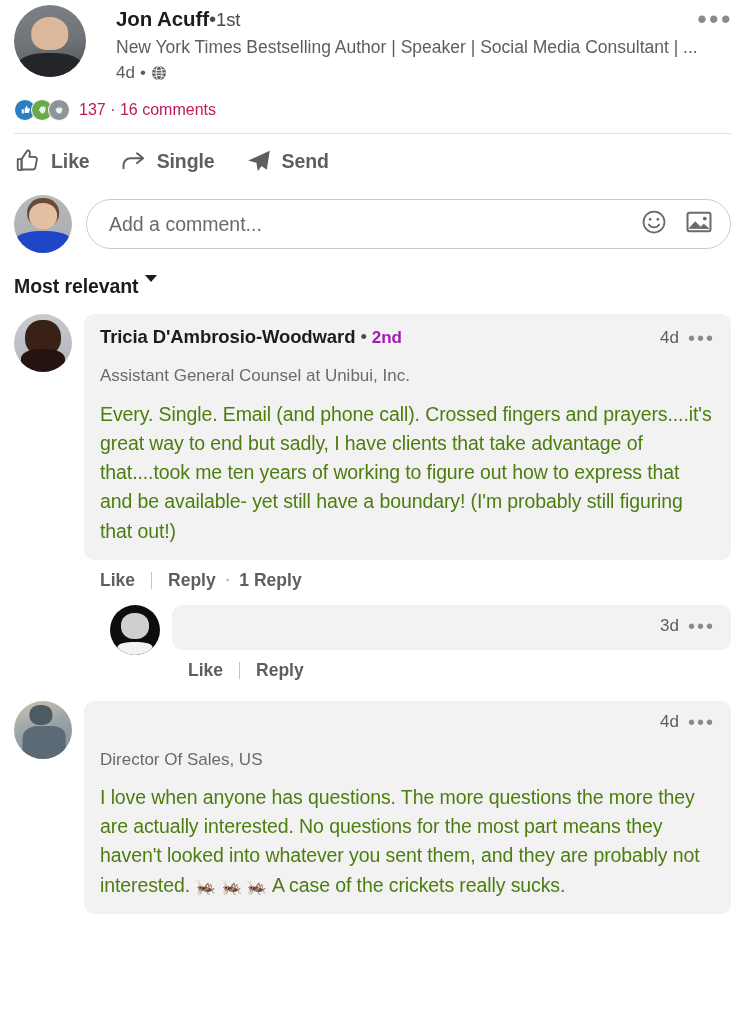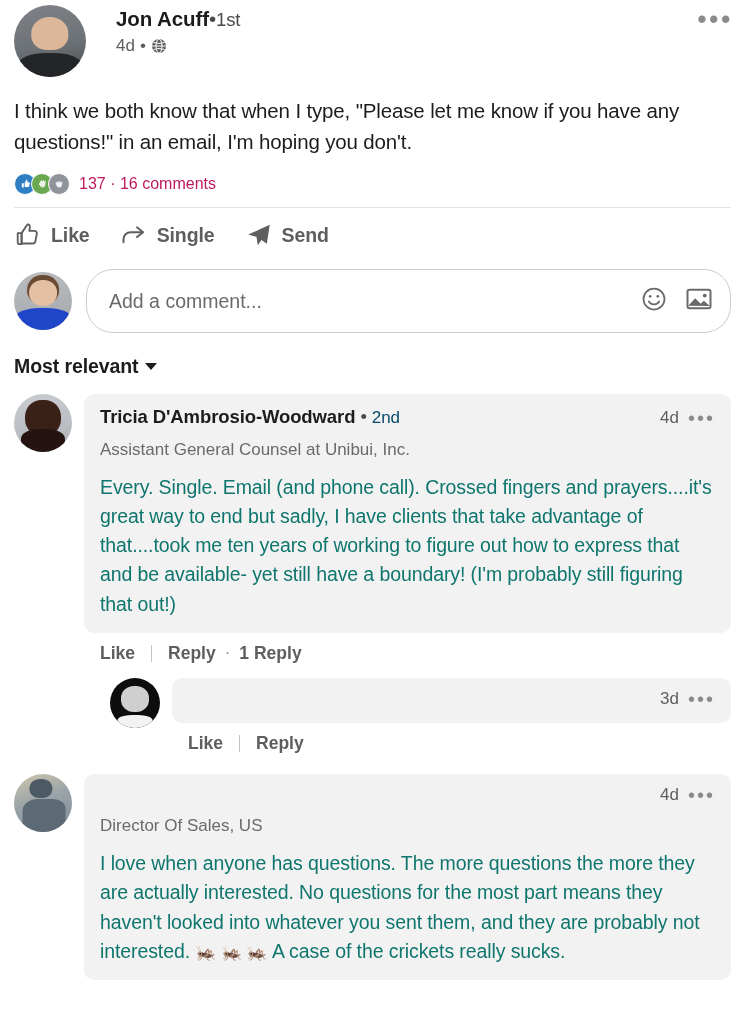--- a/index.html
+++ b/index.html
@@ -94,88 +94,88 @@
 
   
   .actions { display: flex; align-items: center; padding: 13px 0 14px 0; gap: 30px; }
   .action { display: flex; align-items: center; gap: 9px; cursor: pointer; }
   .action-label { font-size: 19.5px; font-weight: bold; color: #5e5e5e; letter-spacing: -0.1px; }
   .action svg { display: block; }
 
   
   .composer { display: flex; align-items: center; gap: 14px; margin-top: 6px; }
   .composer-box {
-    flex: 1; height: 64px; border: 1px solid #c9ccce; border-radius: 27px;
+    flex: 1; height: 50px; border: 1px solid #c9ccce; border-radius: 27px;
     display: flex; align-items: center; padding: 0 16px 0 22px; background: #fff;
   }
   .composer-input { flex: 1; border: 0; outline: 0; background: transparent;
     font-family: "Liberation Sans", sans-serif; font-size: 19.5px; color: #1c1c1c; }
   .composer-input::placeholder { color: #6a6a6a; }
   .composer-icons { display: flex; align-items: center; gap: 16px; }
 
   
-  .sort-row { margin-top: 22px; display: flex; align-items: center; gap: 7px; cursor: pointer; }
+  .sort-row { margin-top: 22px; display: flex; align-items: flex-start; gap: 7px; cursor: pointer; }
   .sort-label { font-size: 19.5px; font-weight: bold; color: #1c1c1c; letter-spacing: -0.1px; }
   .caret { width: 0; height: 0; border-left: 6px solid transparent; border-right: 6px solid transparent;
            border-top: 7px solid #1c1c1c; }
 
   
   .comment { display: flex; margin-top: 16px; position: relative; }
   .comment.nested { margin-left: 88px; margin-top: 14px; }
   .cmt-main { flex: 1; margin-left: 12px; min-width: 0; }
 
   .bubble { background: #f2f2f2; border-radius: 10px; padding: 11px 16px 14px 16px; position: relative; }
   .cmt-head-row { display: flex; align-items: baseline; }
   .cmt-name { font-size: 18.5px; font-weight: bold; color: #1c1c1c; letter-spacing: -0.1px; line-height: 1.25; }
-  .cmt-name .deg { font-weight: normal; color: #0c4a6e; font-size: 17px; }
+  .cmt-name .deg { font-weight: bold; color: #a21caf; font-size: 17px; }
   .cmt-time-wrap { margin-left: auto; display: flex; align-items: center; gap: 9px; padding-left: 12px; flex: 0 0 auto; }
   .cmt-time { font-size: 17px; color: #5e5e5e; }
   .cmt-menu { color: #8a8a8a; font-size: 20px; letter-spacing: 2px; line-height: 1; cursor: pointer; user-select: none; }
-  .cmt-headline { font-size: 17px; color: #6a6a6a; margin-top: 10px; line-height: 1.3;
+  .cmt-headline { font-size: 17px; color: #6a6a6a; margin-top: 17px; line-height: 1.3;
     white-space: nowrap; overflow: hidden; text-overflow: ellipsis; }
-  .cmt-body { font-size: 19.5px; line-height: 1.5; color: #0f766e; margin-top: 12px; letter-spacing: -0.1px; }
+  .cmt-body { font-size: 19.5px; line-height: 1.5; color: #4d7c0f; margin-top: 12px; letter-spacing: -0.1px; }
 
   .cmt-actions { display: flex; align-items: center; gap: 0; padding: 10px 0 0 16px; }
   .cmt-act { font-size: 17.5px; font-weight: bold; color: #5e5e5e; cursor: pointer; }
   .cmt-pipe { width: 1px; height: 17px; background: #c4c4c4; margin: 0 16px; }
   .cmt-dot { color: #8a8a8a; font-size: 17px; margin: 0 9px; }
   .cmt-reply-count { font-size: 17.5px; font-weight: bold; color: #5e5e5e; cursor: pointer; }
 
   .cricket { font-size: 17px; }
 </style>
 </head>
 <body>
 
 <div class="post">
 
   <div class="post-header">
     <div class="avatar lg av-jon"></div>
     <div class="hdr-text">
       <div class="author-line">
         <span>Jon Acuff</span><span class="dot-sep">•</span><span class="deg">1st</span>
       </div>
+      <div class="headline">New York Times Bestselling Author | Speaker | Social Media Consultant | ...</div>
       <div class="meta-line">
         <span>4d</span>
         <span>•</span>
         <span class="globe">
           <svg width="16" height="16" viewBox="0 0 16 16">
             <circle cx="8" cy="8" r="7" fill="#5e5e5e"></circle>
             <ellipse cx="8" cy="8" rx="3" ry="7" fill="none" stroke="#fff" stroke-width="1"></ellipse>
             <line x1="1" y1="8" x2="15" y2="8" stroke="#fff" stroke-width="1"></line>
             <path d="M2.5 4.5 Q8 6.5 13.5 4.5" fill="none" stroke="#fff" stroke-width="1"></path>
             <path d="M2.5 11.5 Q8 9.5 13.5 11.5" fill="none" stroke="#fff" stroke-width="1"></path>
           </svg>
         </span>
       </div>
     </div>
   </div>
 
   <div class="post-menu">•••</div>
 
-  <div class="post-body">I think we both know that when I type, "Please let me know if you have any questions!" in an email, I'm hoping you don't.</div>
 
   <div class="social-row">
     <div class="reactions">
       <span class="rx rx-like">
         <svg width="12" height="12" viewBox="0 0 14 14">
             <path d="M4 6.2h1.6V11H4a.8.8 0 0 1-.8-.8V7a.8.8 0 0 1 .8-.8zm2.6-.3 1.9-3.4c.3-.5 1-.4 1.2.1.2.5.2 1.3-.1 2.5h2.1c.6 0 1 .5.9 1.1l-.7 3.5c-.1.5-.5.8-1 .8H6.6V5.9z" fill="#fff"></path>
           </svg>
       </span>
       <span class="rx rx-celebrate">
         <svg width="12" height="12" viewBox="0 0 14 14">

